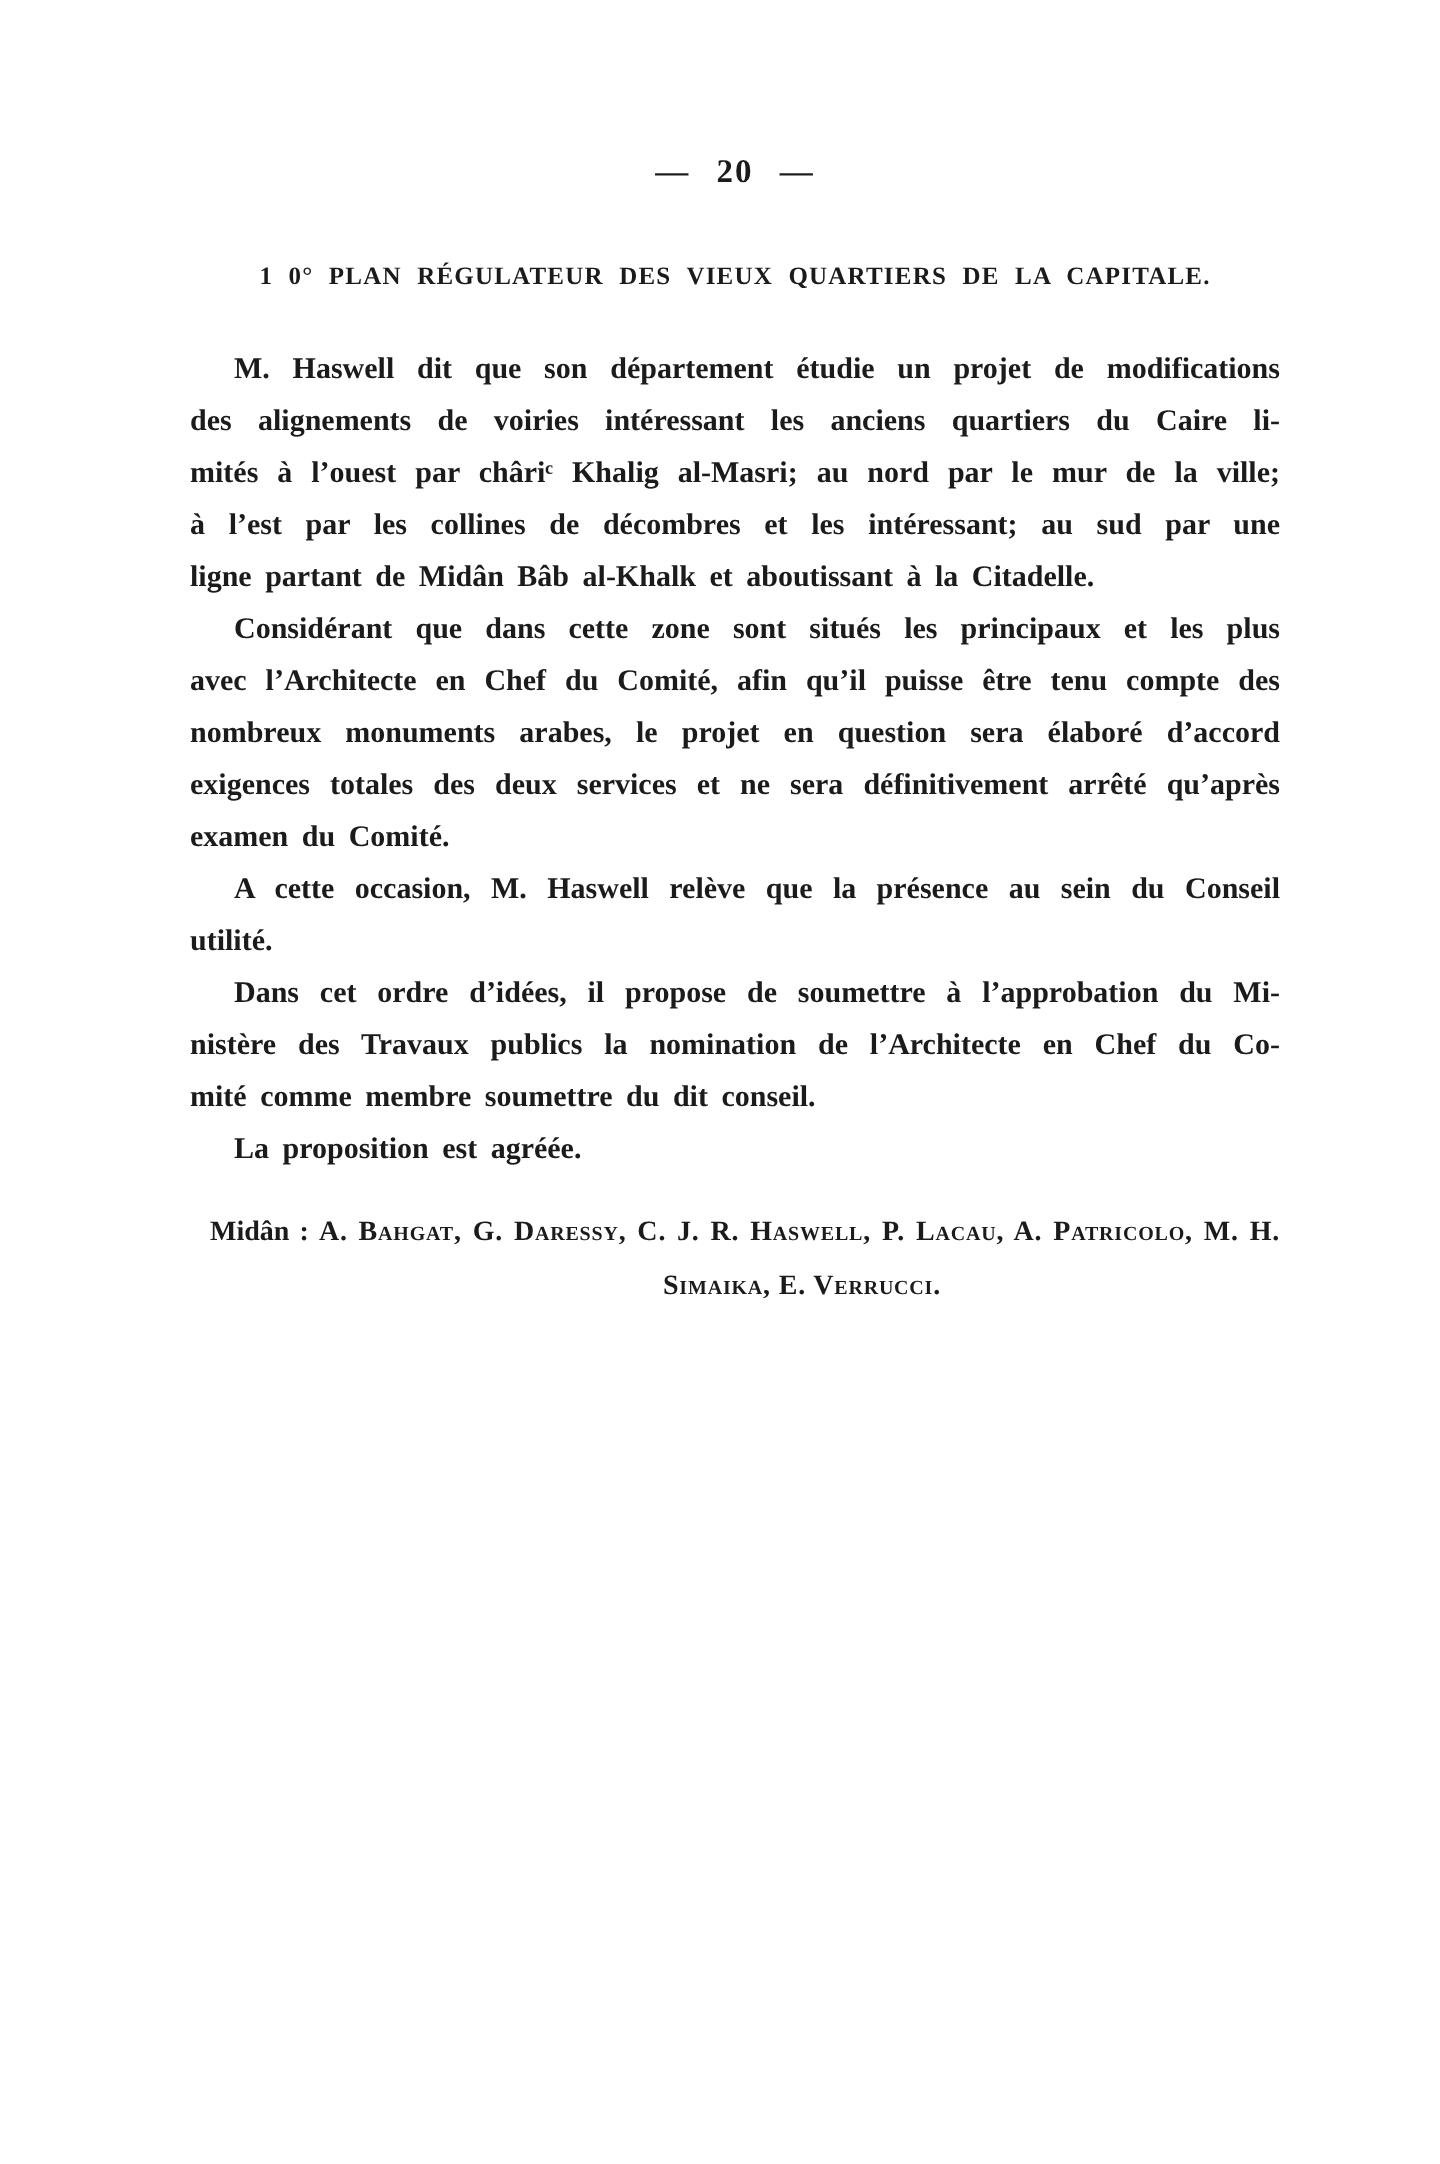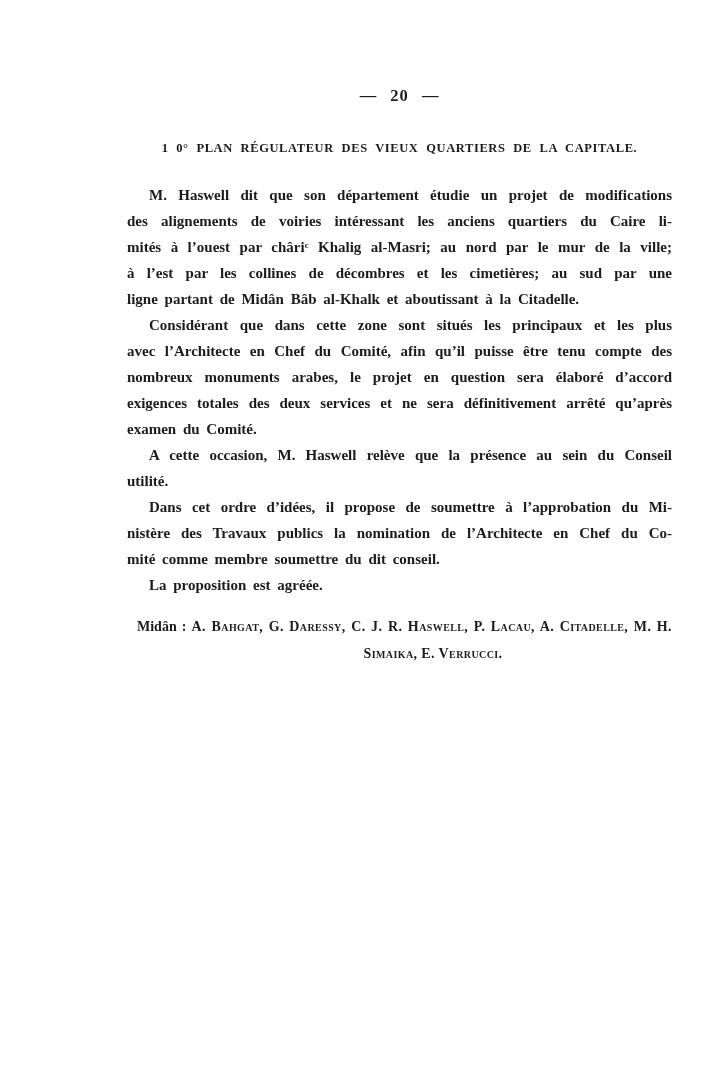--- a/index.html
+++ b/index.html
@@ -9,23 +9,22 @@
     height: 1082px;
     background: #ffffff;
     color: #1b1b1b;
     font-family: "Liberation Serif", "DejaVu Serif", serif;
     font-weight: 700;
     overflow: hidden;
   }
   .content {
     position: absolute;
     left: 95px;
-    top: 86px;
+    top: 76px;
     width: 545px;
-    margin-left: 32px;
   }
   .pageno {
     text-align: center;
     font-size: 16.5px;
     line-height: 20px;
     word-spacing: 8px;
     letter-spacing: 1px;
     margin: 0 0 34px 0;
   }
   .heading {
@@ -79,21 +78,21 @@
     <div class="pageno">— 20 —</div>
 
     <div class="heading">1 0°  PLAN RÉGULATEUR DES VIEUX QUARTIERS DE LA CAPITALE.</div>
 
     <div class="bodytext">
 
       <div>
         <div class="line j indent">M. Haswell dit que son département étudie un projet de modifications</div>
         <div class="line j">des alignements de voiries intéressant les anciens quartiers du Caire li-</div>
         <div class="line j">mités à l’ouest par châriᶜ Khalig al-Masri; au nord par le mur de la ville;</div>
-        <div class="line j">à l’est par les collines de décombres et les cimetières; au sud par une</div>
+        <div class="line j">à l’est par les collines de décombres et les intéressant; au sud par une</div>
         <div class="line last">ligne partant de Midân Bâb al-Khalk et aboutissant à la Citadelle.</div>
       </div>
 
       <div>
         <div class="line j indent">Considérant que dans cette zone sont situés les principaux et les plus</div>
         <div class="line j">avec l’Architecte en Chef du Comité, afin qu’il puisse être tenu compte des</div>
         <div class="line j">nombreux monuments arabes, le projet en question sera élaboré d’accord</div>
         <div class="line j">exigences totales des deux services et ne sera définitivement arrêté qu’après</div>
         <div class="line last">examen du Comité.</div>
       </div>
@@ -111,19 +110,19 @@
 
       <div>
         <div class="line last indent">La proposition est agréée.</div>
       </div>
 
     </div>
 
     <div class="sig">
       <div class="sig-line1">
         <span>Midân :</span>
-        <span class="sig-names">A. Bahgat, G. Daressy, C. J. R. Haswell, P. Lacau, A. Citadelle, M. H.</span>
+        <span class="sig-names">A. Bahgat, G. Daressy, C. J. R. Haswell, P. Lacau, A. Patricolo, M. H.</span>
       </div>
       <div class="sig-line2 sig-names">Simaika, E. Verrucci.</div>
     </div>
 
   </div>
 </div>
 
 </body></html>

